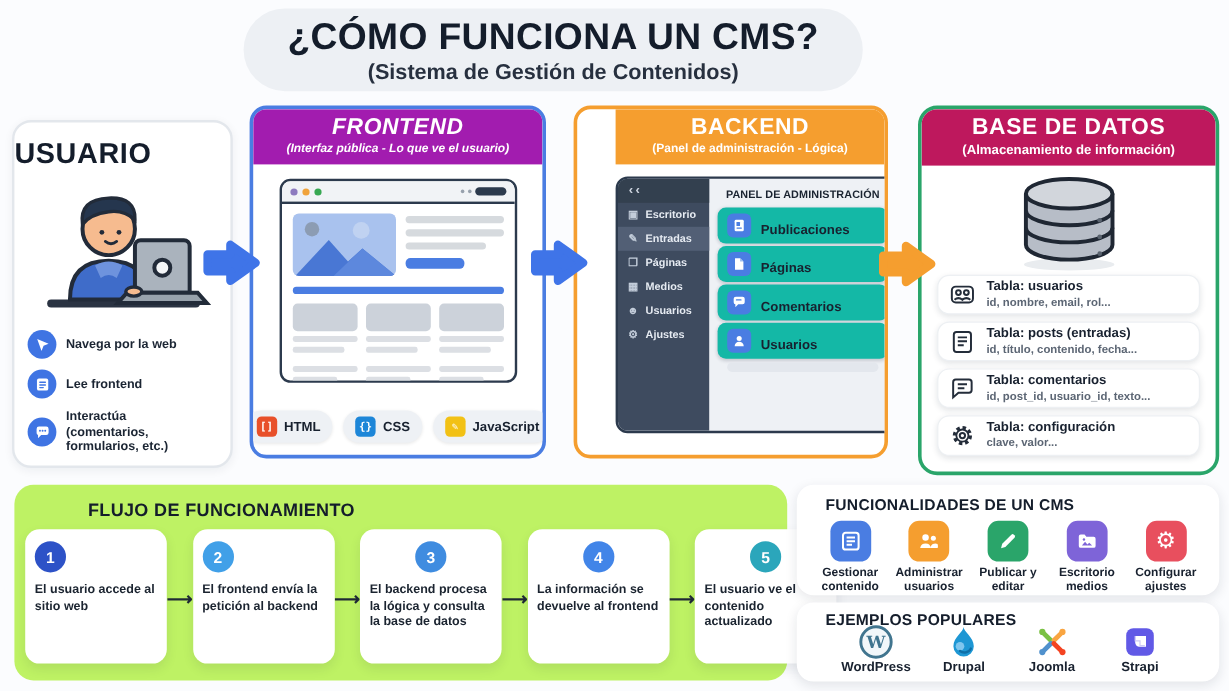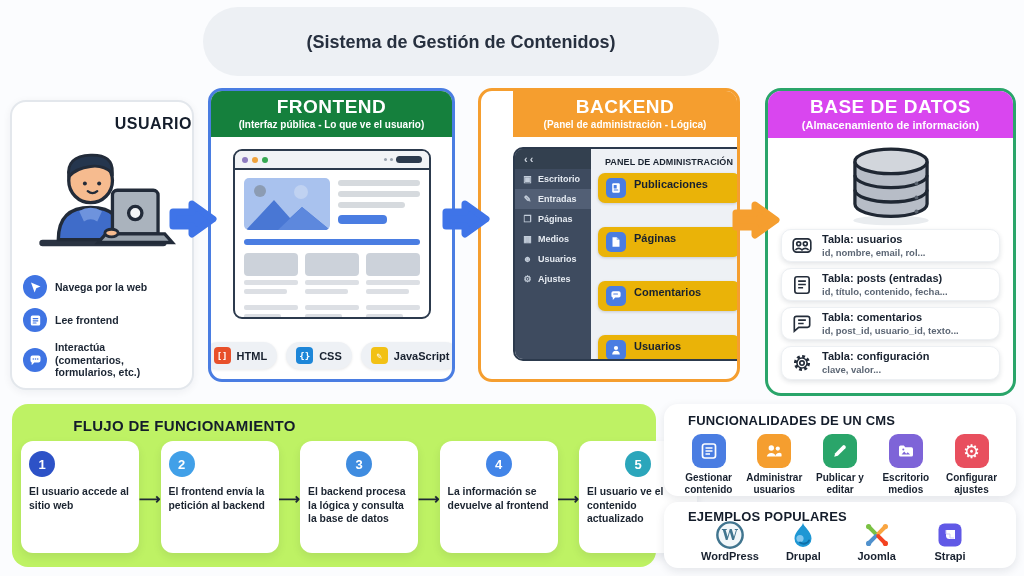--- a/index.html
+++ b/index.html
@@ -14,31 +14,31 @@
 
   
   .panel{position:absolute;background:#fff;box-sizing:border-box;overflow:hidden;}
   .panel-header{text-align:center;color:#fff;padding:5px 4px 7px;}
   .panel-title{font-size:19px;font-weight:800;letter-spacing:.5px;}
   .panel-subtitle{font-size:10px;font-weight:700;margin-top:1px;}
 
   
   .usuario{left:10px;top:100px;width:184px;height:290px;border:2px solid #e3e7ec;border-radius:16px;
            box-shadow:0 2px 8px rgba(20,30,50,.06);}
-  .usuario-title{text-align:right;font-size:16px;font-weight:800;margin-top:13px;letter-spacing:.5px;}
+  .usuario-title{text-align:left;font-size:24px;font-weight:800;margin-top:13px;letter-spacing:.5px;}
   .person-illu{display:block;margin:2px auto 0;}
   .usuario-features{position:absolute;left:11px;right:20px;bottom:9px;display:flex;flex-direction:column;gap:9px;}
   .feature-row{display:flex;align-items:center;gap:8px;}
   .feature-icon{flex:0 0 24px;width:24px;height:24px;border-radius:50%;background:#3f74e3;
                 display:flex;align-items:center;justify-content:center;}
   .feature-label{font-size:10.5px;font-weight:700;color:#1b2533;line-height:1.2;}
 
   
   .frontend{left:208px;top:88px;width:247px;height:294px;border:3px solid #4a7de2;border-radius:14px;}
-  .fe-header{background:#15803d;}
+  .fe-header{background:#a21caf;font-style:italic;}
   .browser{width:198px;margin:12px auto 0;height:170px;border:2px solid #2c3a4d;border-radius:9px;
            background:#fff;overflow:hidden;box-sizing:border-box;}
   .browser-bar{height:19px;background:#f1f3f6;border-bottom:2px solid #2c3a4d;display:flex;align-items:center;
                padding:0 7px;gap:4px;box-sizing:border-box;}
   .dot{width:6px;height:6px;border-radius:50%;}
   .dot.purple{background:#8d7bbf}.dot.orange{background:#f0a33c}.dot.green{background:#37a852}
   .browser-bar-right{margin-left:auto;display:flex;align-items:center;gap:3px;}
   .mini-dot{width:3px;height:3px;border-radius:50%;background:#98a1ad;}
   .bar-pill{width:26px;height:7px;border-radius:4px;background:#2c3a4d;}
   .browser-content{padding:8px 9px;}
@@ -68,30 +68,30 @@
   .admin{width:236px;height:214px;margin:10px auto 0;border:2px solid #2c3a4d;border-radius:10px;
          overflow:hidden;display:flex;background:#eef1f5;box-sizing:border-box;}
   .admin-side{width:76px;background:#3e4b5f;display:flex;flex-direction:column;flex:0 0 auto;}
   .admin-side-top{height:20px;background:#33404f;display:flex;align-items:center;padding-left:9px;
                   color:#cfd6e0;font-size:11px;font-weight:800;letter-spacing:2px;}
   .side-item{display:flex;align-items:center;gap:5px;padding:5px 7px;color:#e6ebf2;font-size:9px;font-weight:700;}
   .side-item.active{background:#525f75;}
   .side-glyph{width:11px;font-size:9px;line-height:1;color:#c3cdda;text-align:center;}
   .admin-main{flex:1;display:flex;flex-direction:column;padding:5px 7px 0;}
   .admin-title{font-size:9px;font-weight:800;color:#1a2330;text-align:center;margin:3px 0 6px;letter-spacing:.1px;}
-  .admin-card{background:#eab308;border-radius:7px;box-shadow:0 1px 3px rgba(20,30,50,.18);display:flex;
-              align-items:flex-start;gap:8px;padding:5px 8px;margin-bottom:24px;}
+  .admin-card{background:#14b8a6;border-radius:7px;box-shadow:0 1px 3px rgba(20,30,50,.18);display:flex;
+              align-items:flex-end;gap:8px;padding:5px 8px;margin-bottom:2px;}
   .admin-card-icon{width:20px;height:20px;border-radius:5px;background:#4a7de2;display:flex;
                    align-items:center;justify-content:center;flex:0 0 auto;}
   .admin-card-label{font-size:11px;font-weight:800;color:#18212f;}
   .admin-footer-bar{height:8px;border-radius:4px;background:#e3e7ed;margin:1px 8px 0;}
 
   
   .database{left:765px;top:88px;width:251px;height:308px;border:3px solid #2aa56a;border-radius:16px;}
-  .db-header{background:#d946ef;}
+  .db-header{background:#be185d;}
   .db-header .panel-subtitle{font-size:11px;}
   .db-cylinder{display:block;margin:7px auto 2px;}
   .db-tables{display:flex;flex-direction:column;gap:6px;padding:0 13px;}
   .db-table{background:#fff;border-radius:10px;border:1px solid #edf0f3;box-shadow:0 2px 5px rgba(20,30,50,.12);
             display:flex;align-items:center;gap:8px;padding:3px 8px;}
   .db-table-icon{flex:0 0 24px;height:24px;display:flex;align-items:center;justify-content:center;}
   .db-table-name{font-size:11px;font-weight:800;color:#18212f;line-height:1.25;}
   .db-table-fields{font-size:9.5px;font-weight:600;color:#5c6674;line-height:1.2;}
 
   
@@ -130,20 +130,21 @@
   .ex-item{display:flex;flex-direction:column;align-items:center;width:72px;}
   .ex-logo{height:30px;display:flex;align-items:center;justify-content:center;}
   .ex-label{font-size:11px;font-weight:800;color:#18212f;margin-top:0px;}
 </style>
 </head>
 <body>
 
 <div id="stage">
 
   <header class="title-pill">
+    <div class="title-main">¿CÓMO FUNCIONA UN CMS?</div>
     <div class="title-sub">(Sistema de Gestión de Contenidos)</div>
   </header>
 
   <section class="panel usuario">
     <div class="usuario-title">USUARIO</div>
     <svg class="person-illu" width="152" height="120" viewBox="0 0 160 126">
       <rect x="14" y="110" width="134" height="7" rx="3.5" fill="#2a3342"></rect>
       <path d="M62,86 q20,-4 36,8 l-8,14 q-14,-12 -30,-8 z" fill="#3f6cc9" stroke="#222b39" stroke-width="3.5"></path>
       <path d="M34,110 q0,-34 34,-34 q34,0 34,34 z" fill="#3f6cc9" stroke="#222b39" stroke-width="3.5"></path>
       <path d="M56,80 q12,-7 24,0 l-5,11 q-7,-5 -14,0 z" fill="#6e93dd"></path>

